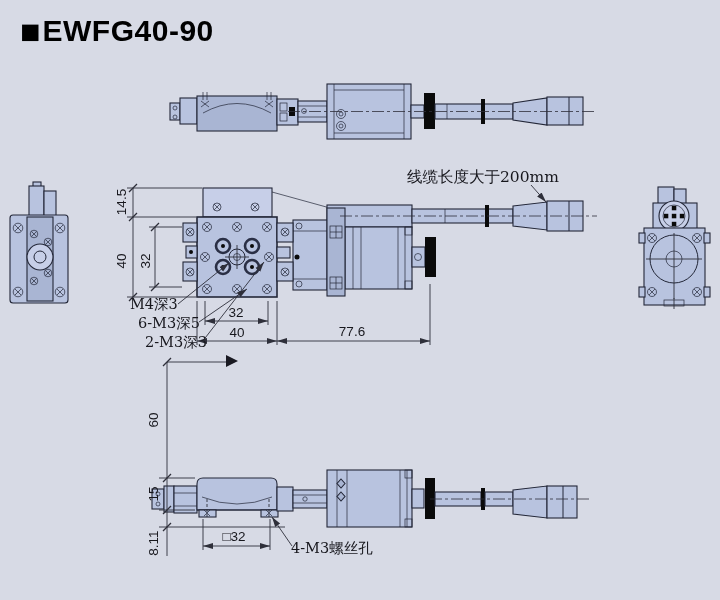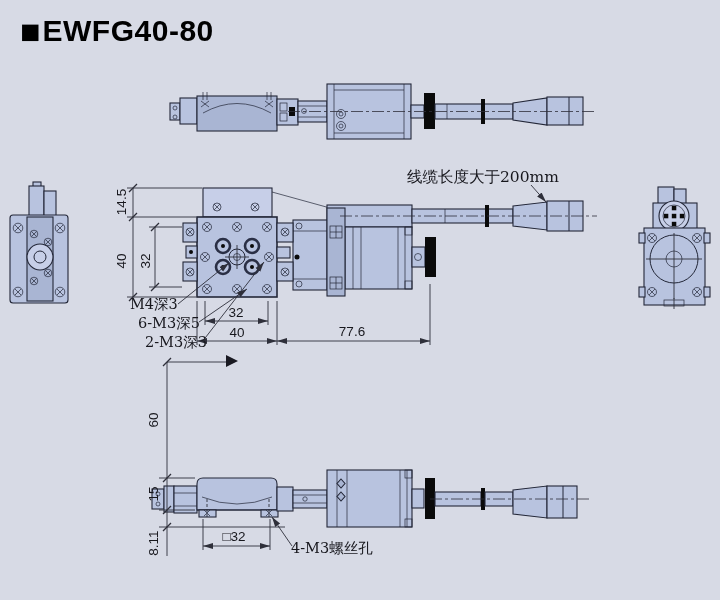--- a/index.html
+++ b/index.html
@@ -31,21 +31,21 @@
   .hole{fill:none;stroke:#2a2f45;stroke-width:2.6;}
   .dimtxt{font-family:"Liberation Sans",sans-serif;font-size:13.5px;fill:var(--text);}
   .cjk{font-family:"DejaVu Serif",serif;font-size:14.5px;fill:var(--text);}
   .note{font-family:"DejaVu Serif",serif;font-size:15.5px;fill:var(--text);}
 </style>
 </head>
 <body>
 
 <div class="title-row">
   <span class="title-bullet">■</span>
-  <span class="title-text">EWFG40-80</span>
+  <span class="title-text">EWFG40-90</span>
 </div>
 
 <svg class="drawing" width="720" height="600" viewBox="0 0 720 600">
   <defs>
     <marker id="arrE" markerWidth="12" markerHeight="8" refX="10" refY="4" orient="auto" markerUnits="userSpaceOnUse">
       <path d="M0,1 L10,4 L0,7 Z" fill="#2e2f3a"></path>
     </marker>
     <marker id="arrS" markerWidth="12" markerHeight="8" refX="2" refY="4" orient="auto" markerUnits="userSpaceOnUse">
       <path d="M12,1 L2,4 L12,7 Z" fill="#2e2f3a"></path>
     </marker>

